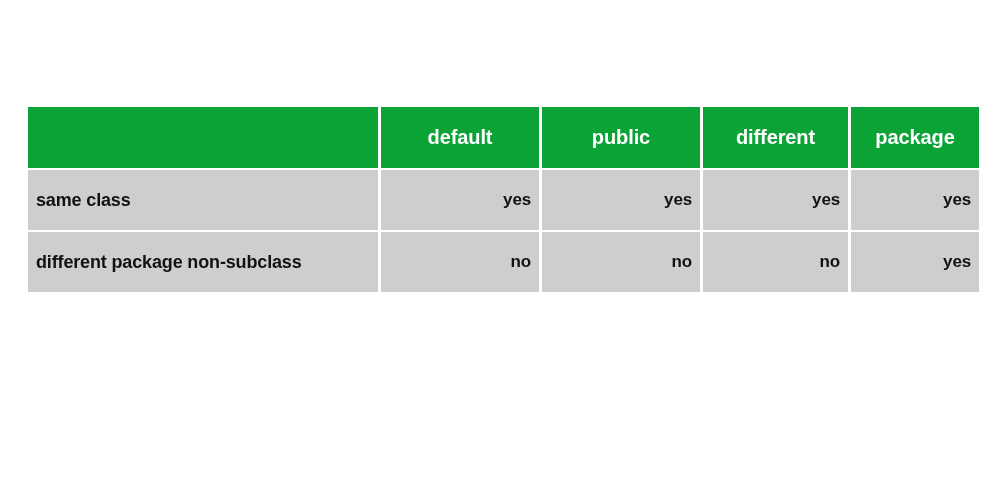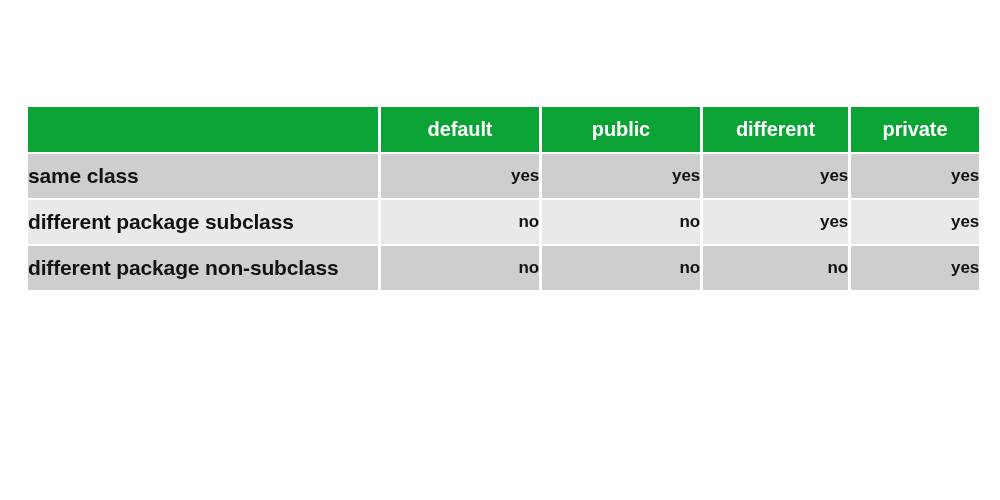--- a/index.html
+++ b/index.html
@@ -26,21 +26,21 @@
   }
 
   #access-table col.c-label  { width: 350px; }
   #access-table col.c-def    { width: 158px; }
   #access-table col.c-priv   { width: 158px; }
   #access-table col.c-prot   { width: 145px; }
   #access-table col.c-pub    { width: 128px; }
 
   #access-table th,
   #access-table td {
-    padding: 0;
+    padding: 8px;
     margin: 0;
     border: 0;
   }
 
   .hdr-cell {
     height: 45px;
     background: #0ba335;
     color: #ffffff;
     font-size: 20px;
     font-weight: bold;
@@ -61,21 +61,21 @@
     color: #14110f;
     font-size: 17px;
     font-weight: bold;
     text-align: right;
     letter-spacing: -0.15px;
   }
 
   .cell.label {
     text-align: left;
     padding-left: 32px;
-    font-size: 21px;
+    font-size: 18px;
     font-weight: bold;
   }
 
   .cell.val-nudge-down { padding-top: 5px; }
   .cell.val-nudge-up   { padding-bottom: 4px; }
 </style>
 </head>
 <body>
 
 <table id="access-table">
@@ -85,37 +85,30 @@
     <col class="c-priv">
     <col class="c-prot">
     <col class="c-pub">
   </colgroup>
   <thead>
     <tr>
       <th class="hdr-cell corner"></th>
       <th class="hdr-cell">default</th>
       <th class="hdr-cell">public</th>
       <th class="hdr-cell">different</th>
-      <th class="hdr-cell">private</th>
+      <th class="hdr-cell">package</th>
     </tr>
   </thead>
   <tbody>
     <tr class="row-dark">
       <td class="cell label">same class</td>
       <td class="cell">yes</td>
       <td class="cell">yes</td>
       <td class="cell">yes</td>
       <td class="cell">yes</td>
-    </tr>
-    <tr class="row-light">
-      <td class="cell label">different package subclass</td>
-      <td class="cell">no</td>
-      <td class="cell">no</td>
-      <td class="cell">yes</td>
-      <td class="cell val-nudge-up">yes</td>
     </tr>
     <tr class="row-dark">
       <td class="cell label">different package non-subclass</td>
       <td class="cell val-nudge-down">no</td>
       <td class="cell val-nudge-down">no</td>
       <td class="cell val-nudge-up">no</td>
       <td class="cell val-nudge-up">yes</td>
     </tr>
   </tbody>
 </table>

